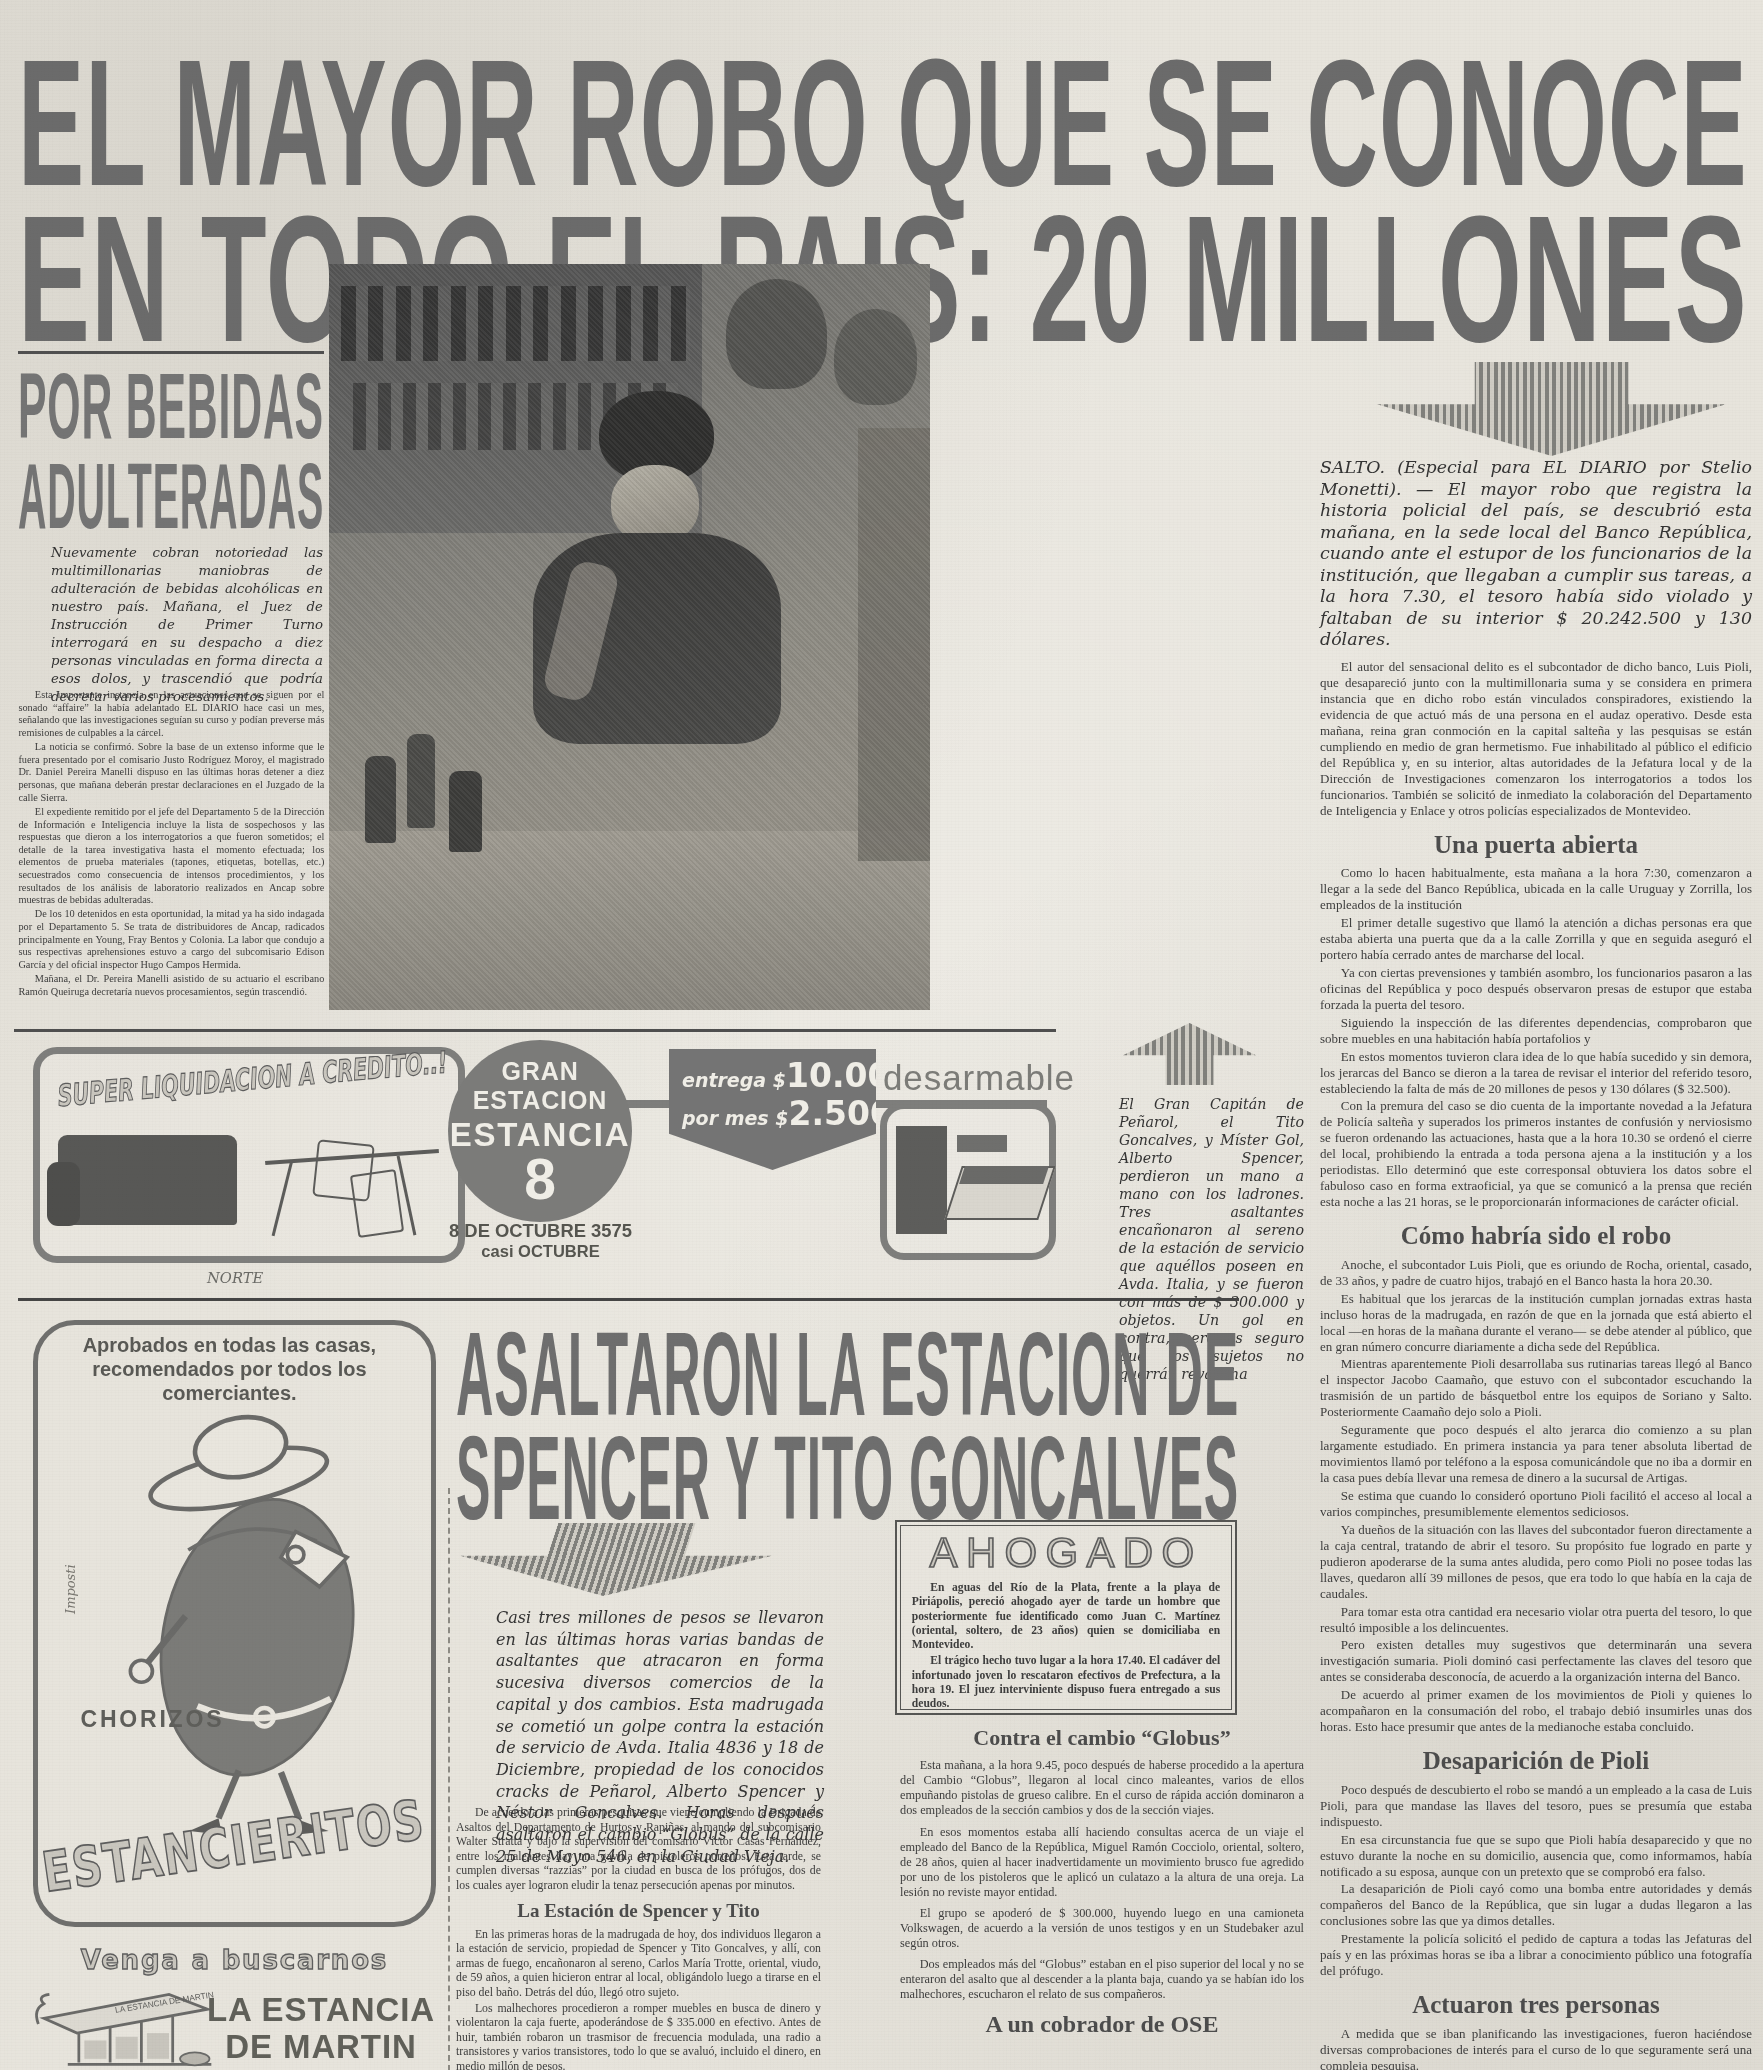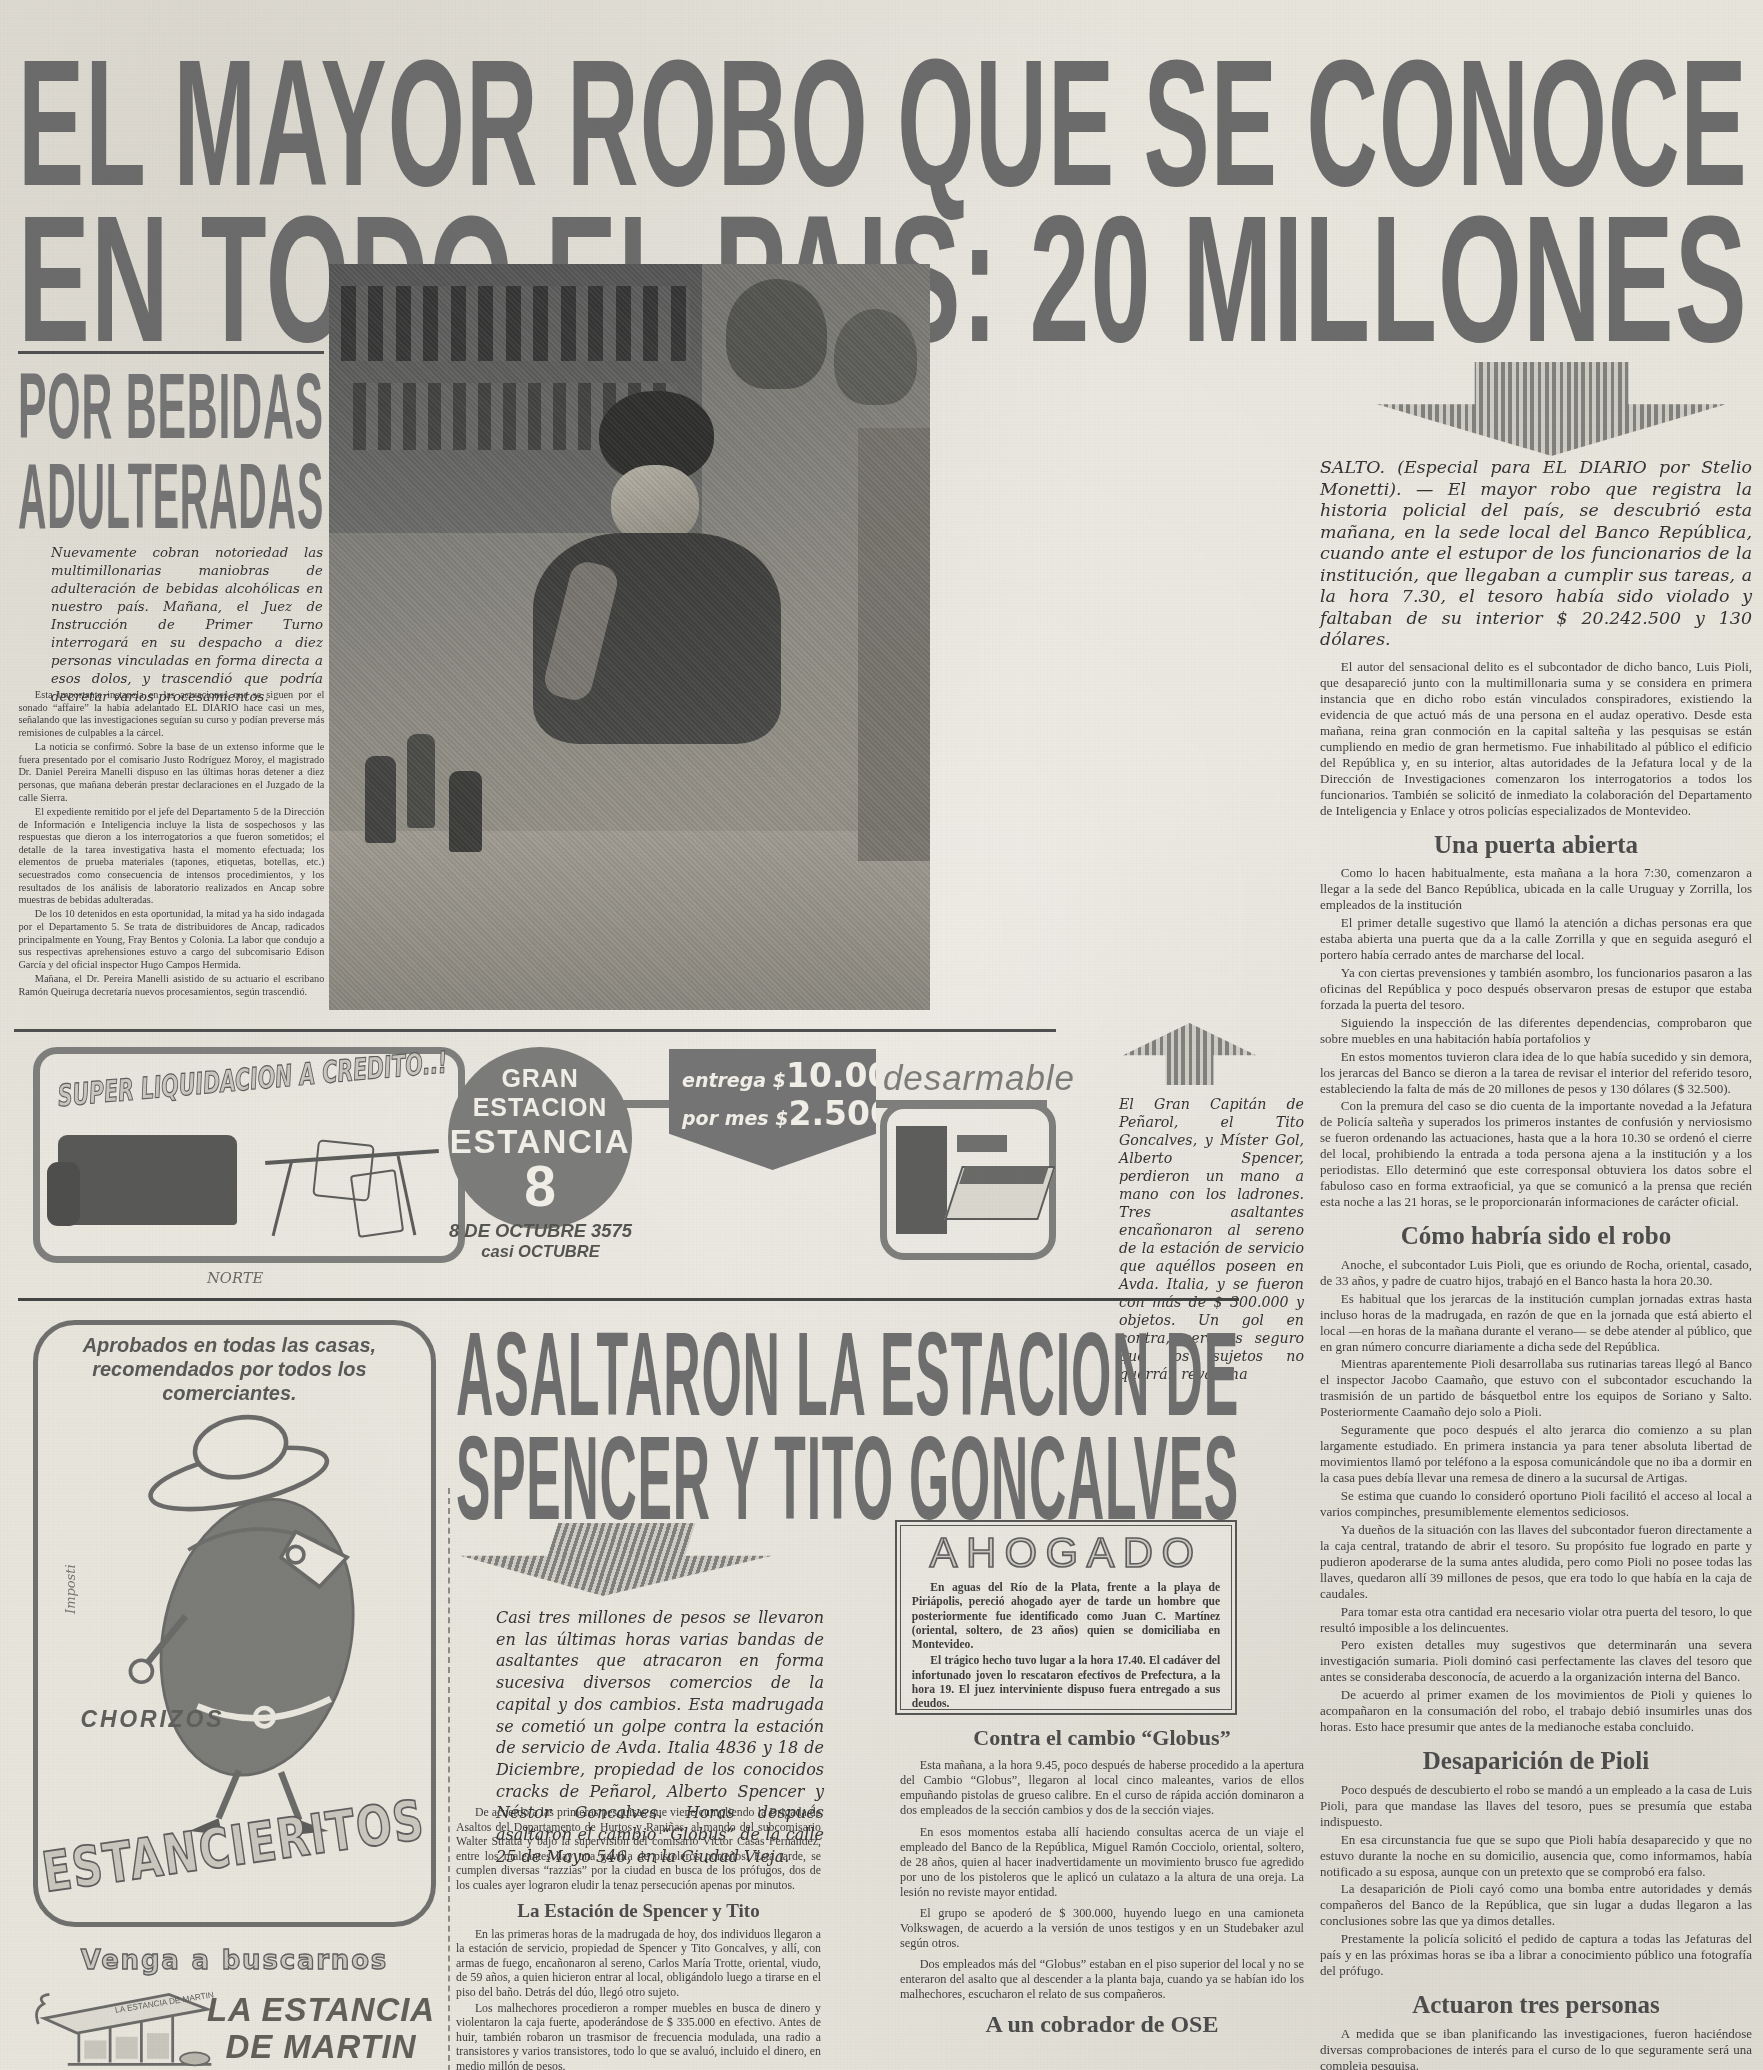--- a/index.html
+++ b/index.html
@@ -6,21 +6,21 @@
   body{
     width:1763px;height:2071px;position:relative;overflow:hidden;
     background:
       radial-gradient(ellipse at 12% 6%, rgba(95,90,78,.10), transparent 42%),
       radial-gradient(ellipse at 88% 90%, rgba(95,90,78,.09), transparent 45%),
       radial-gradient(ellipse at 55% 45%, rgba(255,255,252,.25), transparent 60%),
       #e7e4dc;
     font-family:"Liberation Serif",serif;color:#3c3c3c;
   }
   .abs{position:absolute;}
-  .sans{font-family:"Liberation Sans",sans-serif;font-style:italic;}
+  .sans{font-family:"Liberation Sans",sans-serif;}
   .fitx{display:inline-block;white-space:nowrap;transform-origin:0 50%;}
   .hl{font-family:"Liberation Sans",sans-serif;font-weight:700;color:#6b6b6b;line-height:1;letter-spacing:1.8px;}
   .rule{background:#4f4f4f;}
   .jtxt{text-align:justify;color:#3d3d3d;hyphens:auto;}
   .jtxt p{margin:0 0 1.8px 0;text-indent:1.6em;}
   .lead{font-family:"DejaVu Serif",serif;font-style:italic;color:#333;text-align:justify;hyphens:auto;}
   .sechead{font-family:"Liberation Serif",serif;font-weight:700;text-align:center;color:#4c4c4c;margin:13px 0 7.3px 0;line-height:1.05;}
   .outline{
     font-family:"DejaVu Sans",sans-serif;font-weight:700;color:#c9c6be;
     -webkit-text-stroke:1.5px #5d5d5d;
@@ -144,21 +144,21 @@
     <div class="abs" style="left:18.4px;top:81px;width:179px;height:90px;border-radius:9.2px 9.2px 3.7px 3.7px;background:#585856;"></div>
     <div class="abs" style="left:7.3px;top:108px;width:33px;height:64px;border-radius:11px;background:#4e4e4c;"></div>
     <div class="abs" style="left:225px;top:101px;width:174px;height:3.7px;background:#5c5c5a;transform:rotate(-4deg);"></div>
     <div class="abs" style="left:241px;top:105px;width:2.8px;height:78px;background:#5c5c5a;transform:rotate(14deg);"></div>
     <div class="abs" style="left:365px;top:101px;width:2.8px;height:81px;background:#5c5c5a;transform:rotate(-12deg);"></div>
     <div class="abs" style="left:275px;top:88px;width:53px;height:53px;border:2.8px solid #5c5c5a;border-radius:5.5px;background:transparent;transform:rotate(6deg);"></div>
     <div class="abs" style="left:314px;top:118px;width:42px;height:59px;border:2.8px solid #5c5c5a;border-radius:3.7px;transform:rotate(-8deg);"></div>
   </div>
 
 
-  <div class="abs" style="left:448px;top:11px;width:184px;height:182px;border-radius:50%;background:#7b7b79;z-index:4;text-align:center;color:#efede6;font-family:'Liberation Sans',sans-serif;font-weight:700;">
+  <div class="abs" style="left:448px;top:4px;width:184px;height:182px;border-radius:50%;background:#7b7b79;z-index:4;text-align:center;color:#efede6;font-family:'Liberation Sans',sans-serif;font-weight:700;">
     <div style="font-size:25px;margin-top:16.5px;letter-spacing:0.9px;">GRAN</div>
     <div style="font-size:25px;letter-spacing:0.9px;">ESTACION</div>
     <div style="font-size:33px;letter-spacing:1.8px;margin-top:1.8px;">ESTANCIA</div>
     <div style="font-size:57px;line-height:.9;">8</div>
   </div>
   <div class="abs sans" style="left:432px;top:184px;width:217px;text-align:center;font-weight:700;font-size:18.4px;color:#55554f;z-index:5;">8 DE OCTUBRE 3575</div>
   <div class="abs sans" style="left:432px;top:206px;width:217px;text-align:center;font-weight:700;font-size:16.5px;color:#55554f;z-index:5;">casi OCTUBRE</div>
 
   <div class="abs badge" style="left:669px;top:13px;width:207px;height:121px;clip-path:polygon(0 0,100% 0,100% 70%,50% 100%,0 70%);padding:7.3px 13px;box-sizing:border-box;z-index:6;">
     <div style="white-space:nowrap;"><span class="lbl" style="font-size:19px;">entrega $</span><span class="val" style="font-size:33px;">10.000.-</span></div>

